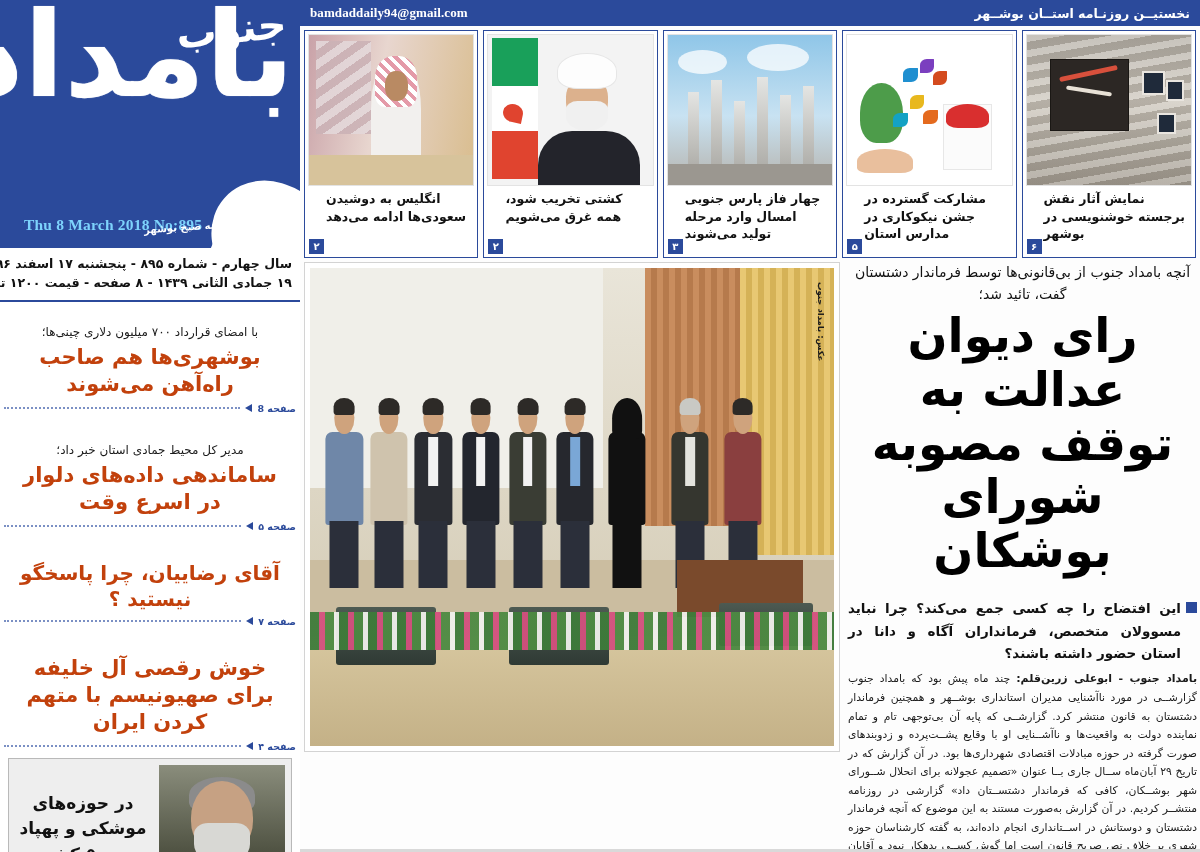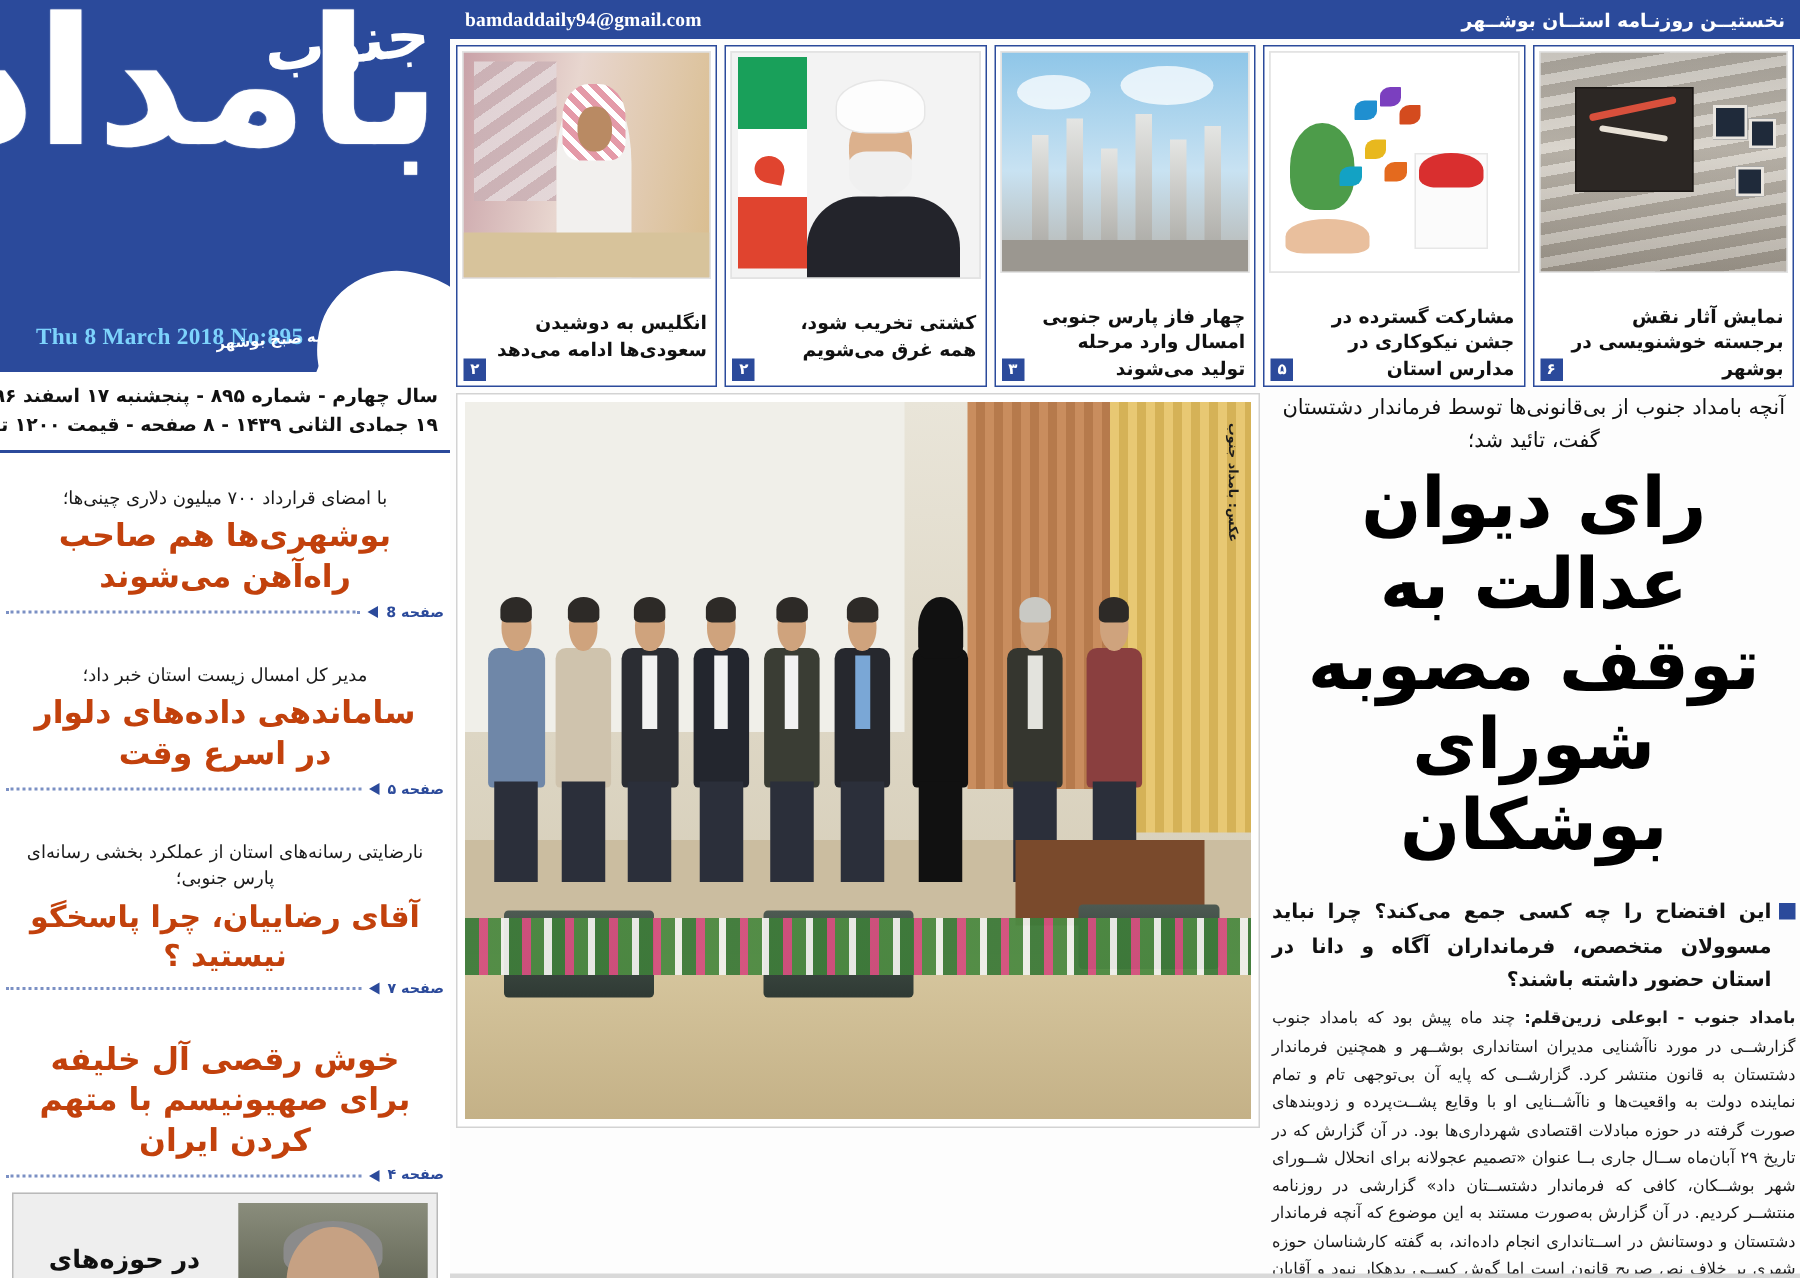--- a/index.html
+++ b/index.html
@@ -289,25 +289,24 @@
     overflow: hidden;
     position: relative;
     background: #ddd;
     border: 1px solid #e3e3e3;
   }
   .thumb-cap {
     flex: 1;
     font-size: 12.5px;
     font-weight: bold;
     line-height: 1.4;
-    text-align: right;
+    text-align: left;
     color: #111;
     padding: 4px 3px 0 18px;
     direction: rtl;
-    margin-top: 16px;
   }
   .thumb-pg {
     position: absolute;
     left: 4px; bottom: 3px;
     width: 15px; height: 15px;
     background: #2b4a9b;
     color: #fff;
     font-size: 10px;
     font-weight: bold;
     display: flex;
@@ -549,31 +548,30 @@
       <div class="side-kicker">با امضای قرارداد ۷۰۰ میلیون دلاری چینی‌ها؛</div>
       <div class="side-head">بوشهری‌ها هم صاحب راه‌آهن می‌شوند</div>
     </div>
     <div class="side-rule">
       <span class="pg">صفحه 8</span>
       <span class="arrow"></span>
       <span class="dots"></span>
     </div>
 
     <div class="side-block">
-      <div class="side-kicker">مدیر کل امسال زیست استان خبر داد؛</div>
+      <div class="side-kicker">مدیر کل محیط جمادی استان خبر داد؛</div>
       <div class="side-head">ساماندهی داده‌های دلوار در اسرع وقت</div>
     </div>
     <div class="side-rule">
       <span class="pg">صفحه ۵</span>
       <span class="arrow"></span>
       <span class="dots"></span>
     </div>
 
     <div class="side-block">
-      <div class="side-kicker">نارضایتی رسانه‌های استان از عملکرد بخشی رسانه‌ای پارس جنوبی؛</div>
       <div class="side-head sm">آقای رضاییان، چرا پاسخگو نیستید ؟</div>
     </div>
     <div class="side-rule">
       <span class="pg">صفحه ۷</span>
       <span class="arrow"></span>
       <span class="dots"></span>
     </div>
 
     <div class="side-block">
       <div class="side-head">خوش رقصی آل خلیفه برای صهیونیسم با متهم کردن ایران</div>

